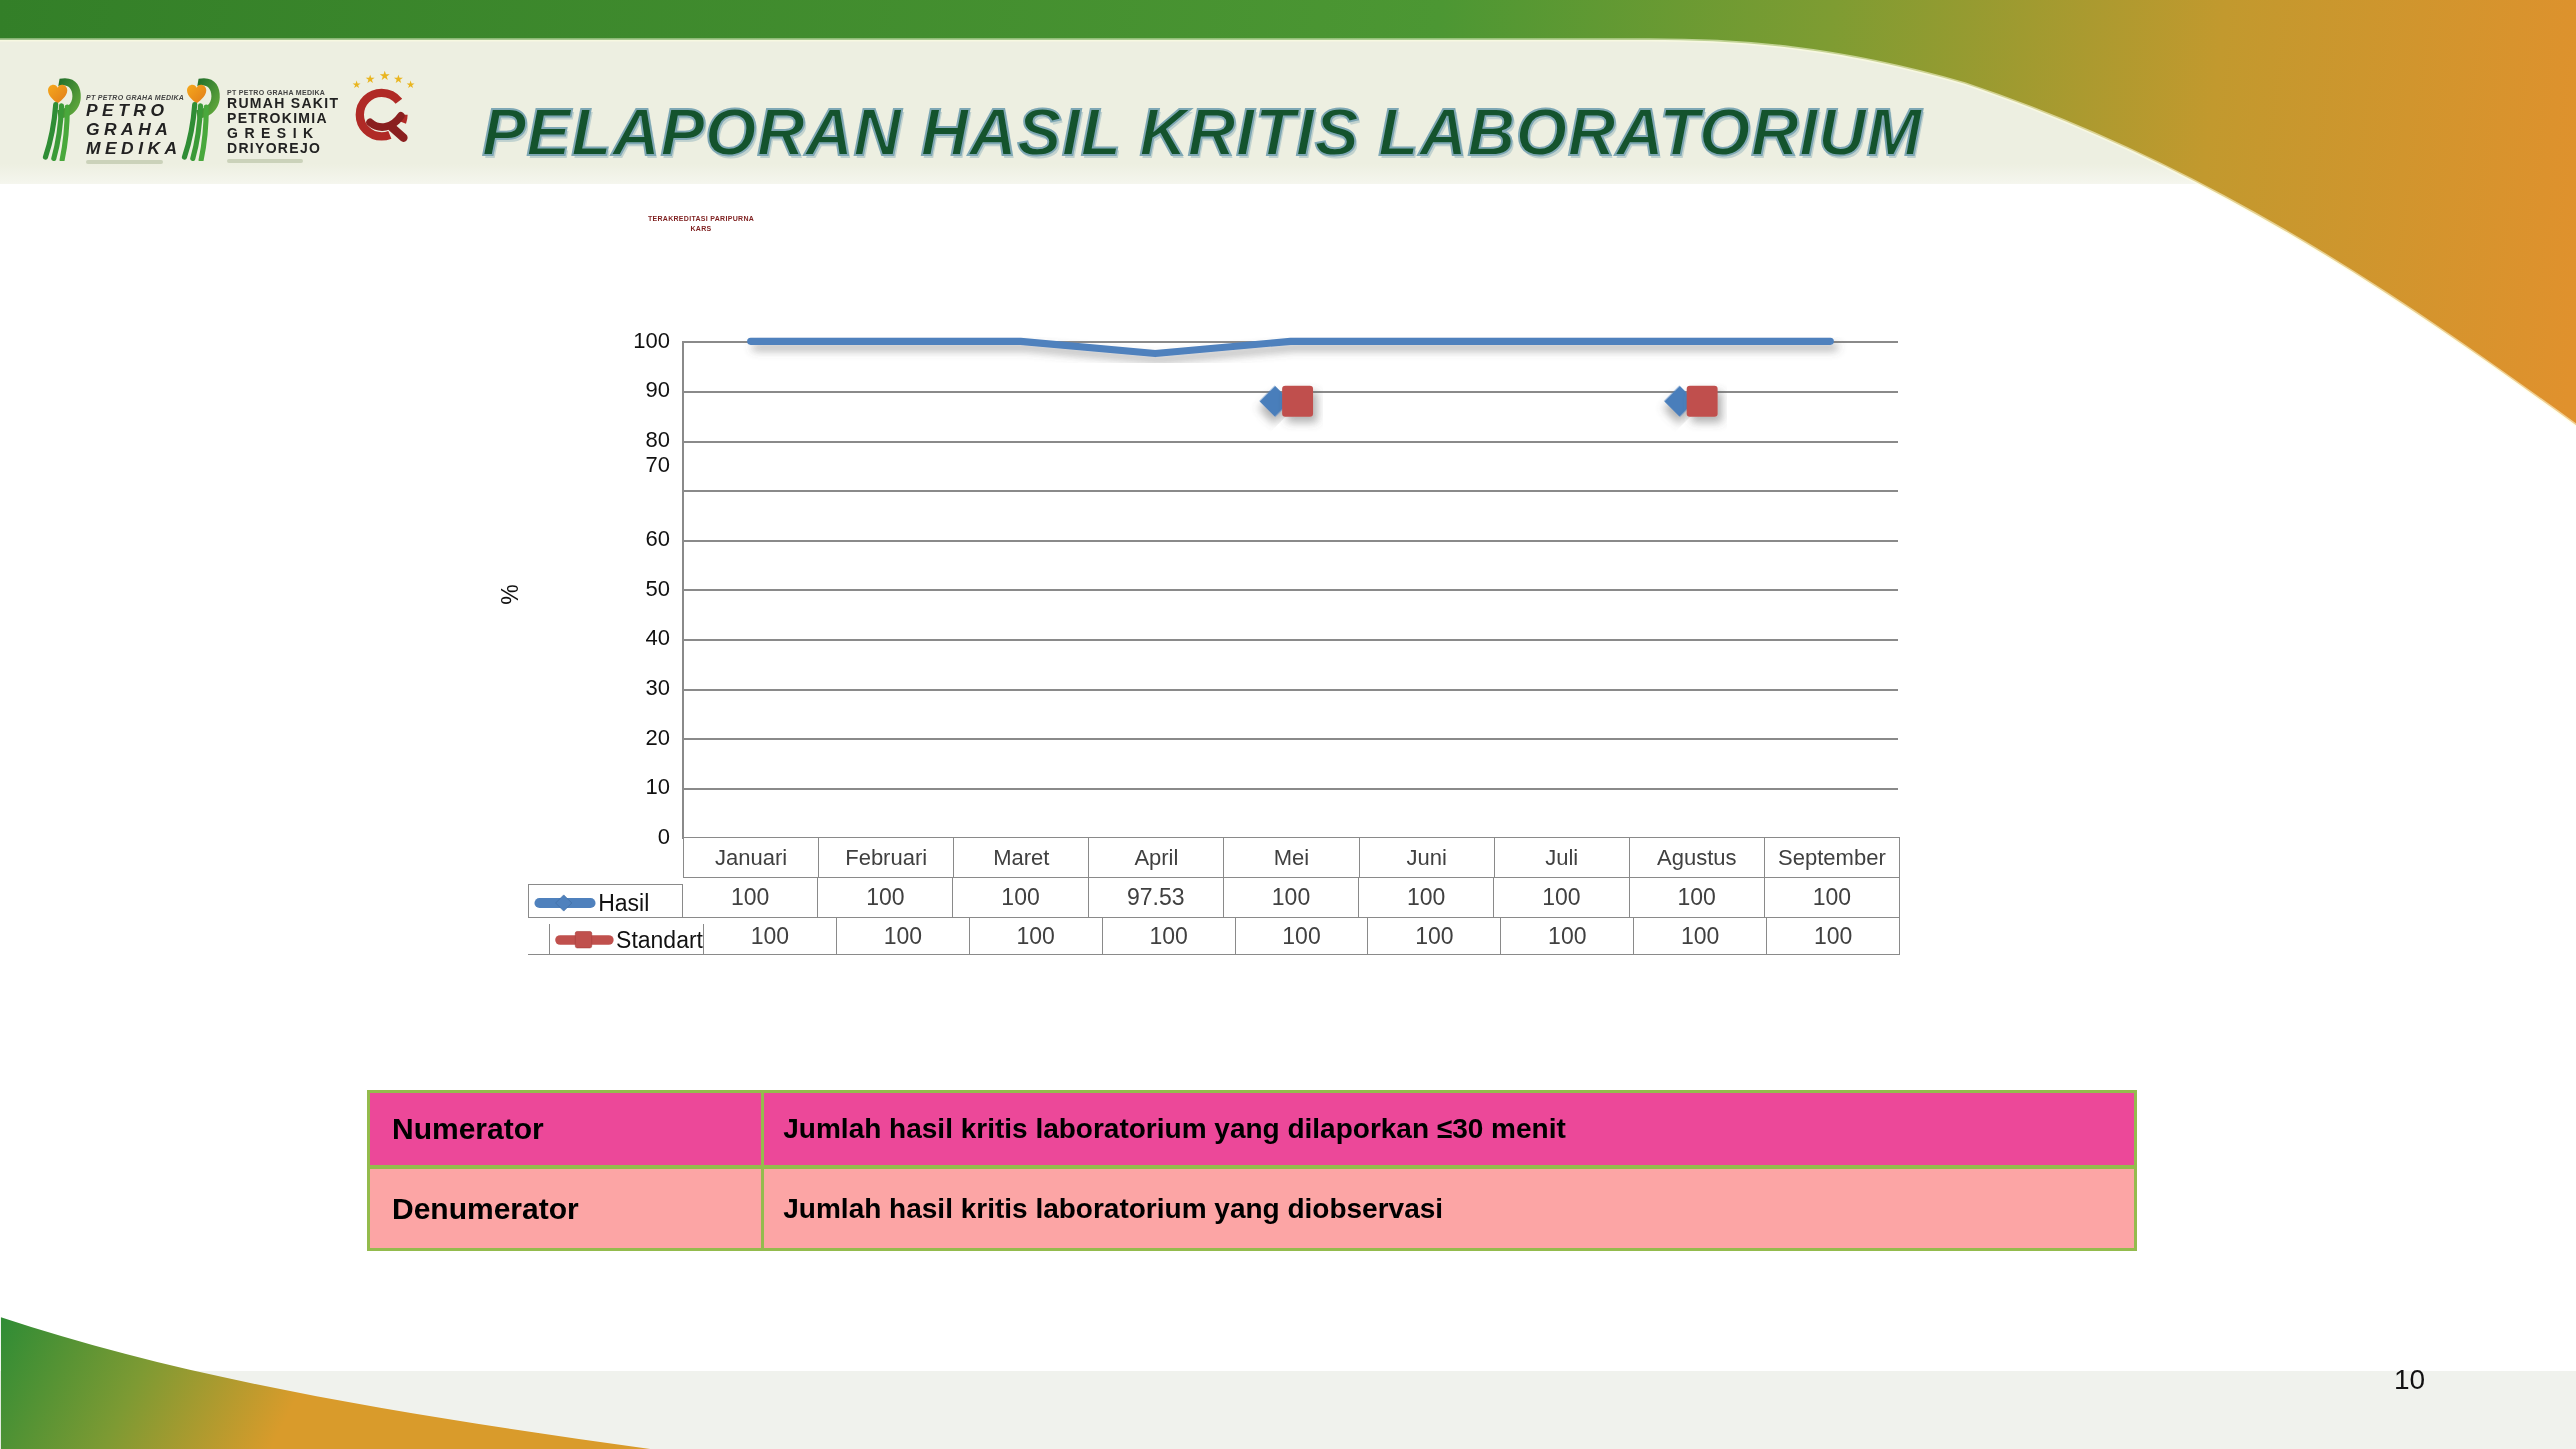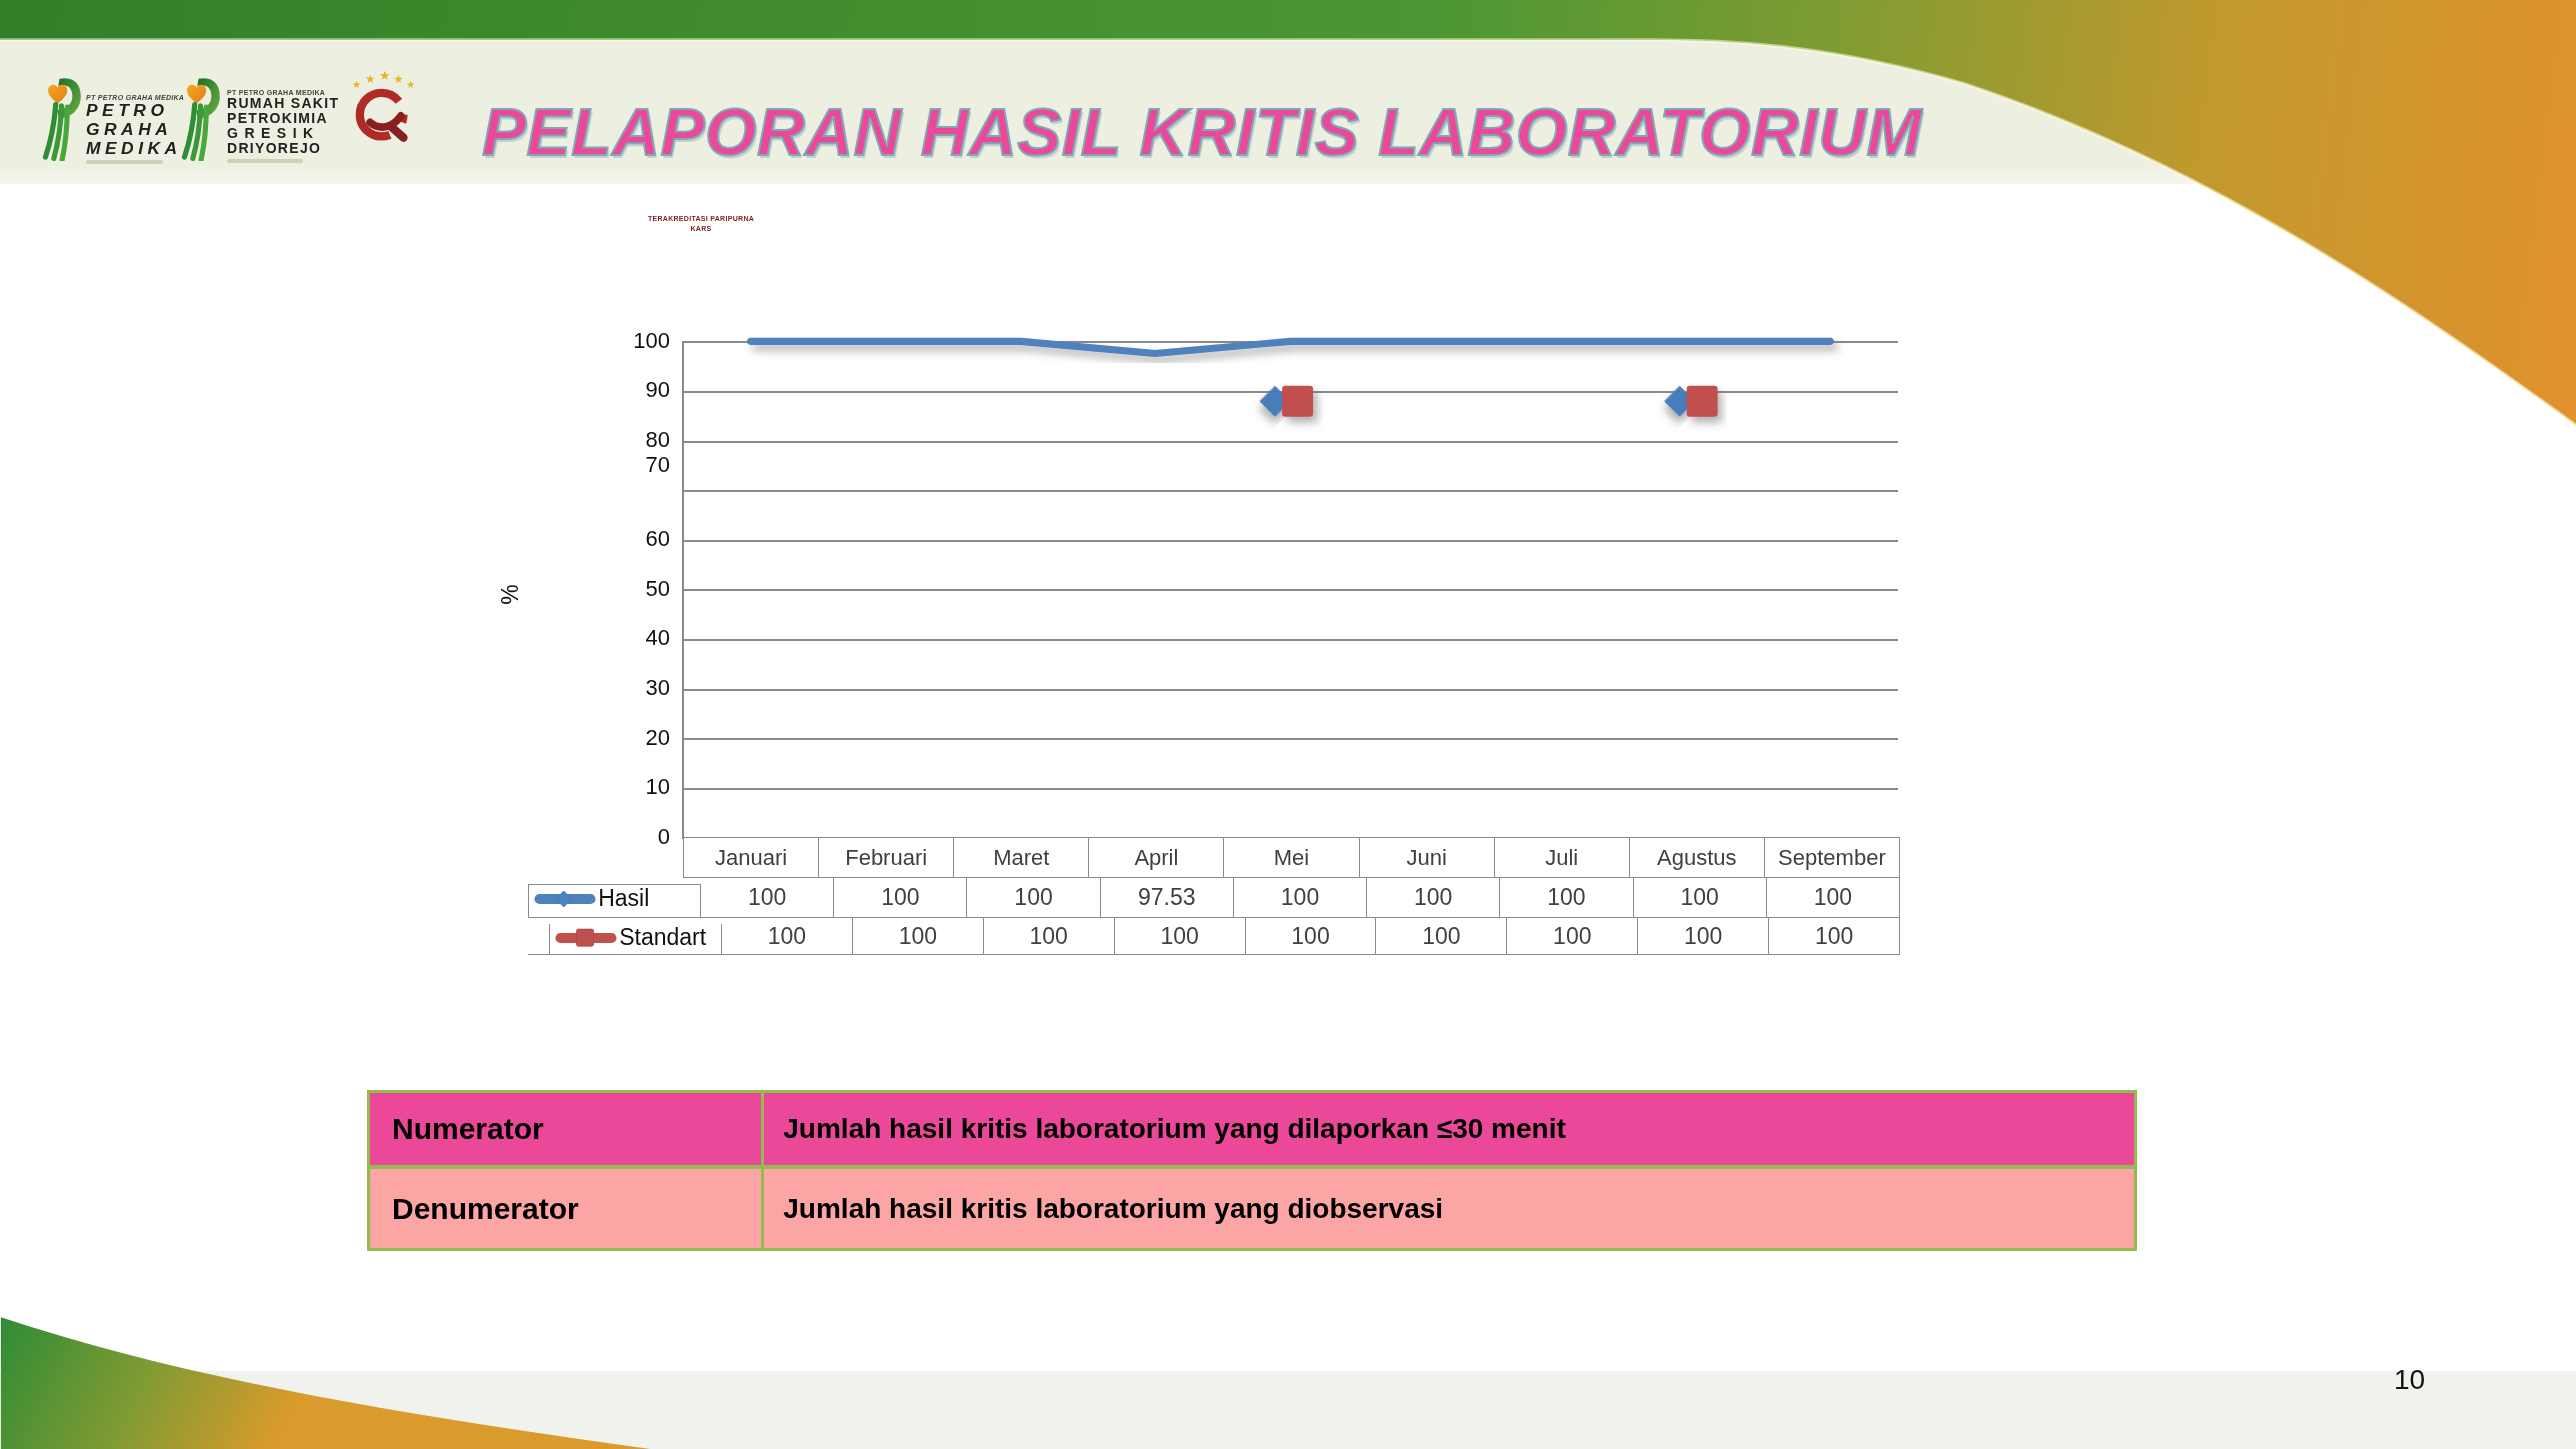--- a/index.html
+++ b/index.html
@@ -19,21 +19,21 @@
   .tiny-line{font-size:7px;letter-spacing:0.3px;font-weight:bold;color:#444;white-space:nowrap;}
   .big-line{font-weight:bold;color:#222;line-height:1.08;white-space:nowrap;}
   .logo1-big{font-size:17.4px;letter-spacing:4.5px;}
   .logo2-big{font-size:14px;letter-spacing:1.3px;}
   .tag-bar{height:3.9px;background:#c2cbb0;margin-top:2.6px;border-radius:1.9px;opacity:.8;}
   .kars-text{position:absolute;left:321px;top:143px;width:110px;text-align:center;
     color:#7e1f1f;font-weight:bold;font-size:7px;line-height:1.4;letter-spacing:0.3px;}
 
   
   .page-title{position:absolute;left:482px;top:94px;width:1482px;
-    font-size:66px;font-weight:bold;font-style:italic;color:#ec4899;
+    font-size:66px;font-weight:bold;font-style:italic;color:#14532d;
     -webkit-text-stroke:1.9px #7fa8b5;text-shadow:1.9px 2.6px 0 rgba(127,168,181,.40);
     letter-spacing:0.6px;white-space:nowrap;}
 
   
   .gl{position:absolute;left:683px;width:1215px;height:1.9px;background:#8a8a8a;}
   .y-axis-line{position:absolute;left:682px;top:341px;width:1.9px;height:498px;background:#8a8a8a;}
   .ytick{position:absolute;left:554px;width:116px;text-align:right;font-size:22px;color:#111;}
   .pct-label{position:absolute;left:500px;top:581px;font-size:23px;color:#111;
     transform:rotate(-90deg);transform-origin:center;}
   .chart-svg{position:absolute;left:683px;top:322px;}
@@ -41,22 +41,22 @@
   
   .crow{position:absolute;display:flex;box-sizing:border-box;}
   .crow .cell{box-sizing:border-box;border-right:1.9px solid #8a8a8a;display:flex;
     align-items:center;justify-content:center;color:#404040;}
   .months-row{left:683px;top:837px;width:1217px;height:41px;
     border-top:1.9px solid #8a8a8a;border-bottom:1.9px solid #8a8a8a;}
   .months-row .cell{flex:1 1 0;font-size:22px;}
   .months-row .cell:first-child{border-left:1.9px solid #8a8a8a;}
   .hasil-row{left:528px;top:878px;width:1372px;height:40px;border-bottom:1.9px solid #8a8a8a;}
   .standart-row{left:528px;top:918px;width:1372px;height:37px;border-bottom:1.9px solid #8a8a8a;padding-left:21px;}
-  .legend-cell{width:173px;box-sizing:border-box;border-left:1.9px solid #8a8a8a;
-    border-right:1.9px solid #8a8a8a;display:flex;align-items:flex-start;padding-left:3.9px;margin-top:6px;}
+  .legend-cell{width:155px;box-sizing:border-box;border-left:1.9px solid #8a8a8a;
+    border-right:1.9px solid #8a8a8a;display:flex;align-items:flex-end;padding-left:3.9px;margin-top:6px;}
   .hasil-row .legend-cell{border-top:1.9px solid #8a8a8a;}
   .legend-label{font-size:23px;color:#111;margin-left:1.3px;}
   .vcell{flex:1 1 0;font-size:23px;}
 
   
   .info-table{position:absolute;left:367px;top:1090px;width:1770px;box-sizing:border-box;
     border:3.9px solid #94bb4d;}
   .info-row{display:flex;box-sizing:border-box;}
   .info-row-1{height:76px;background:#ec4899;border-bottom:4.5px solid #94bb4d;}
   .info-row-2{height:79px;background:#fca5a5;}

